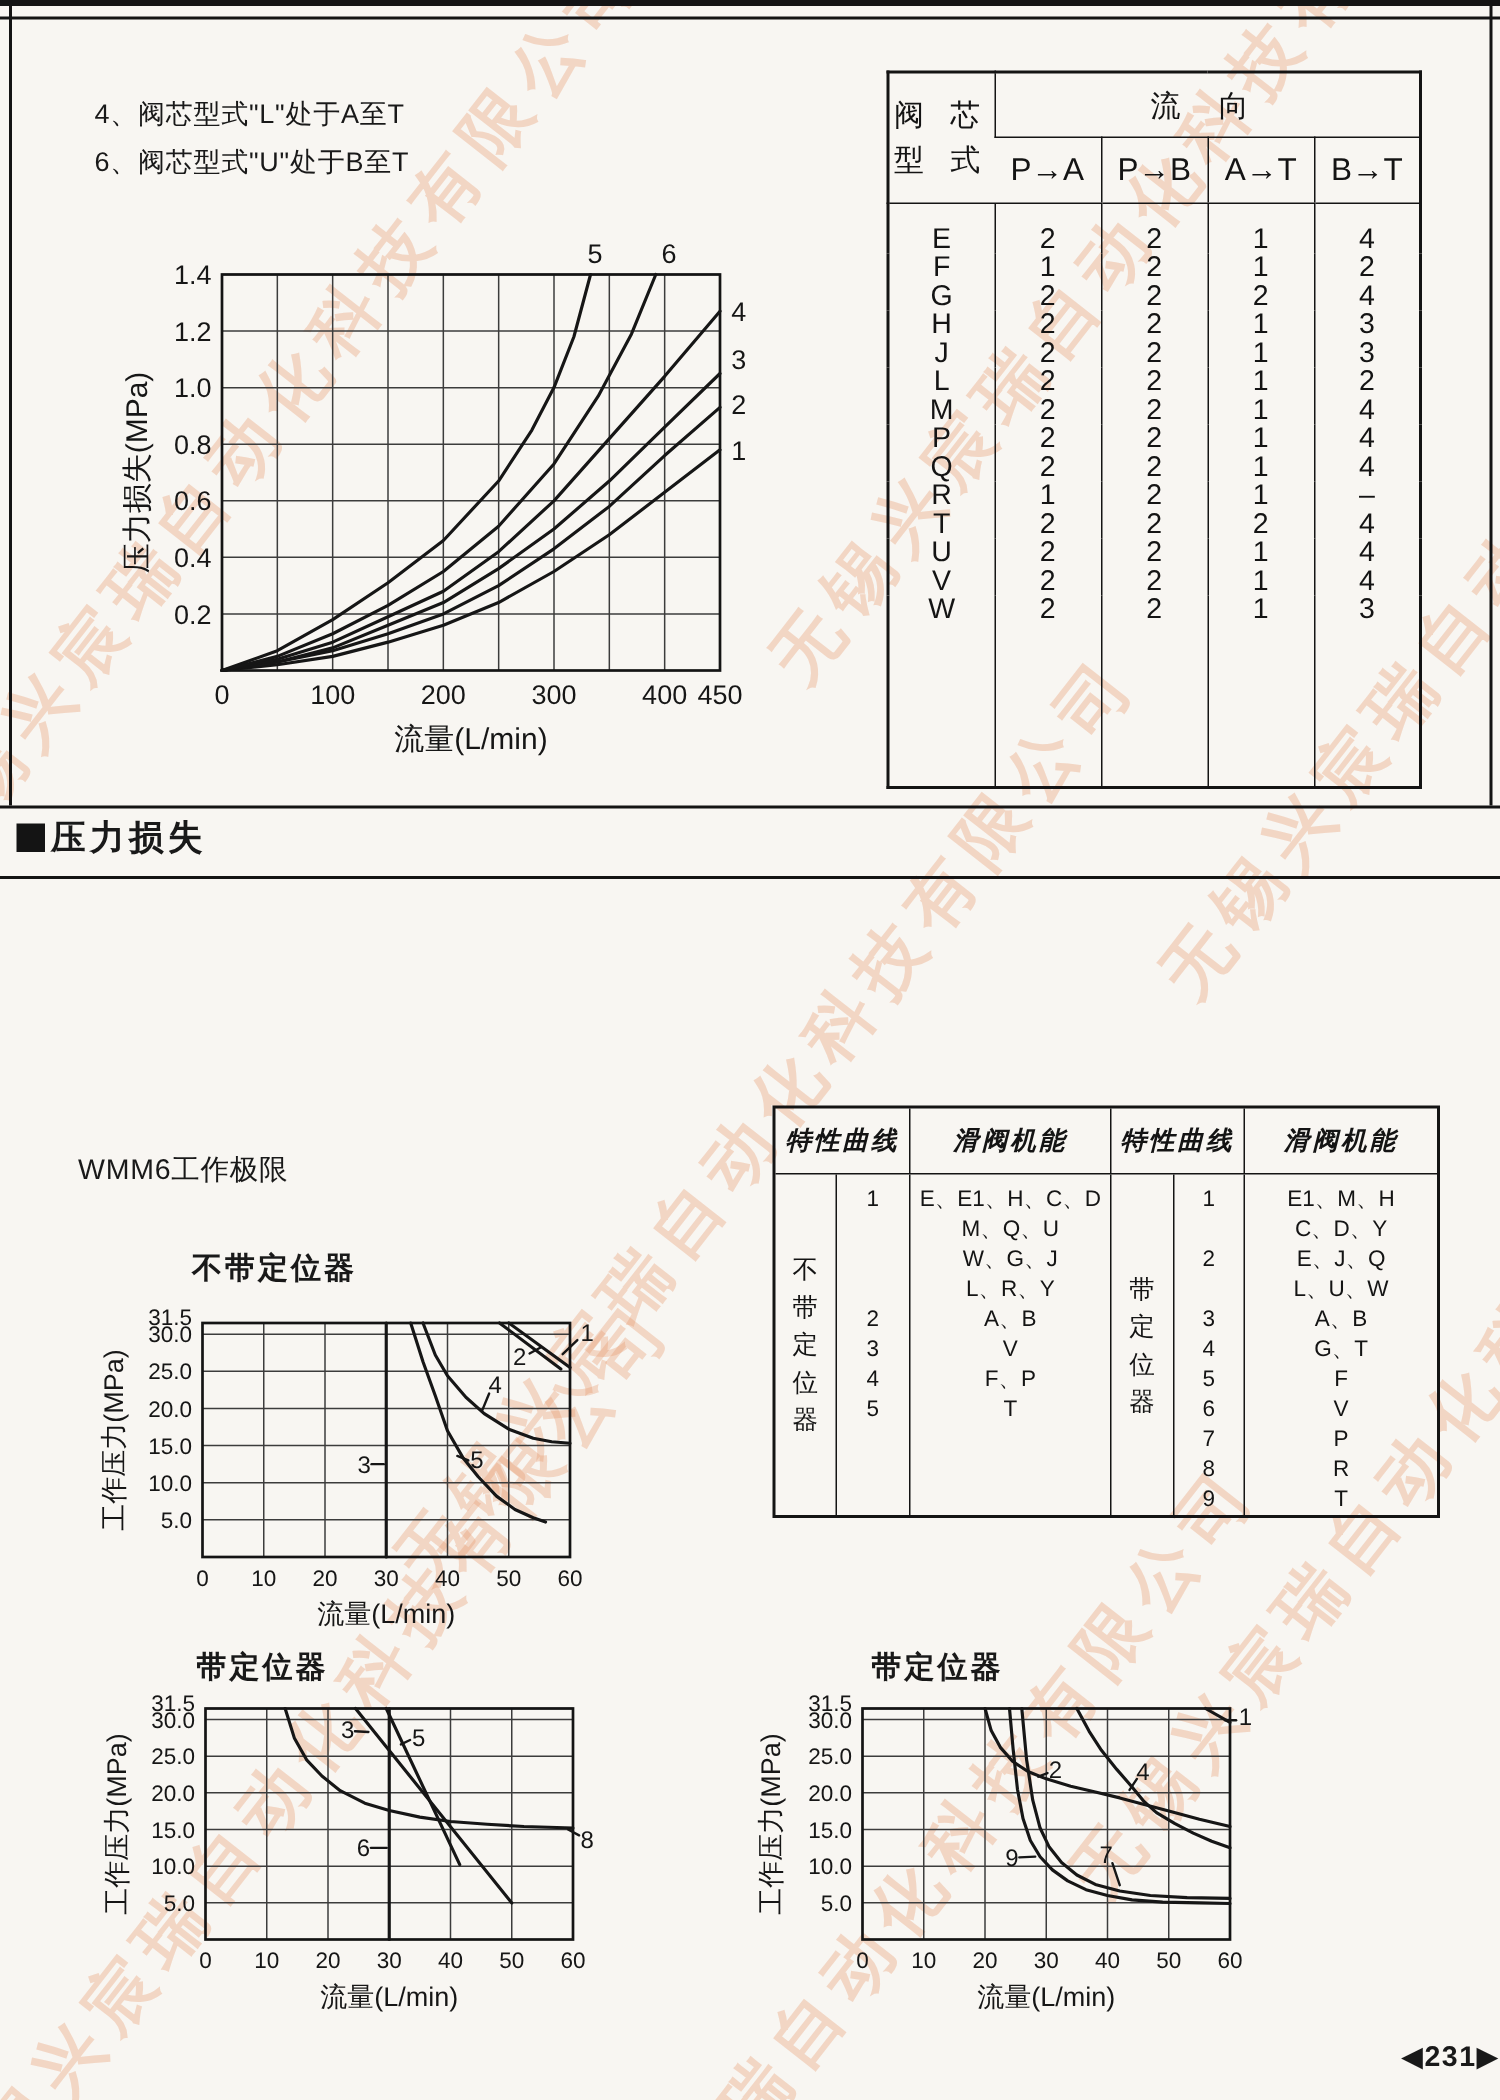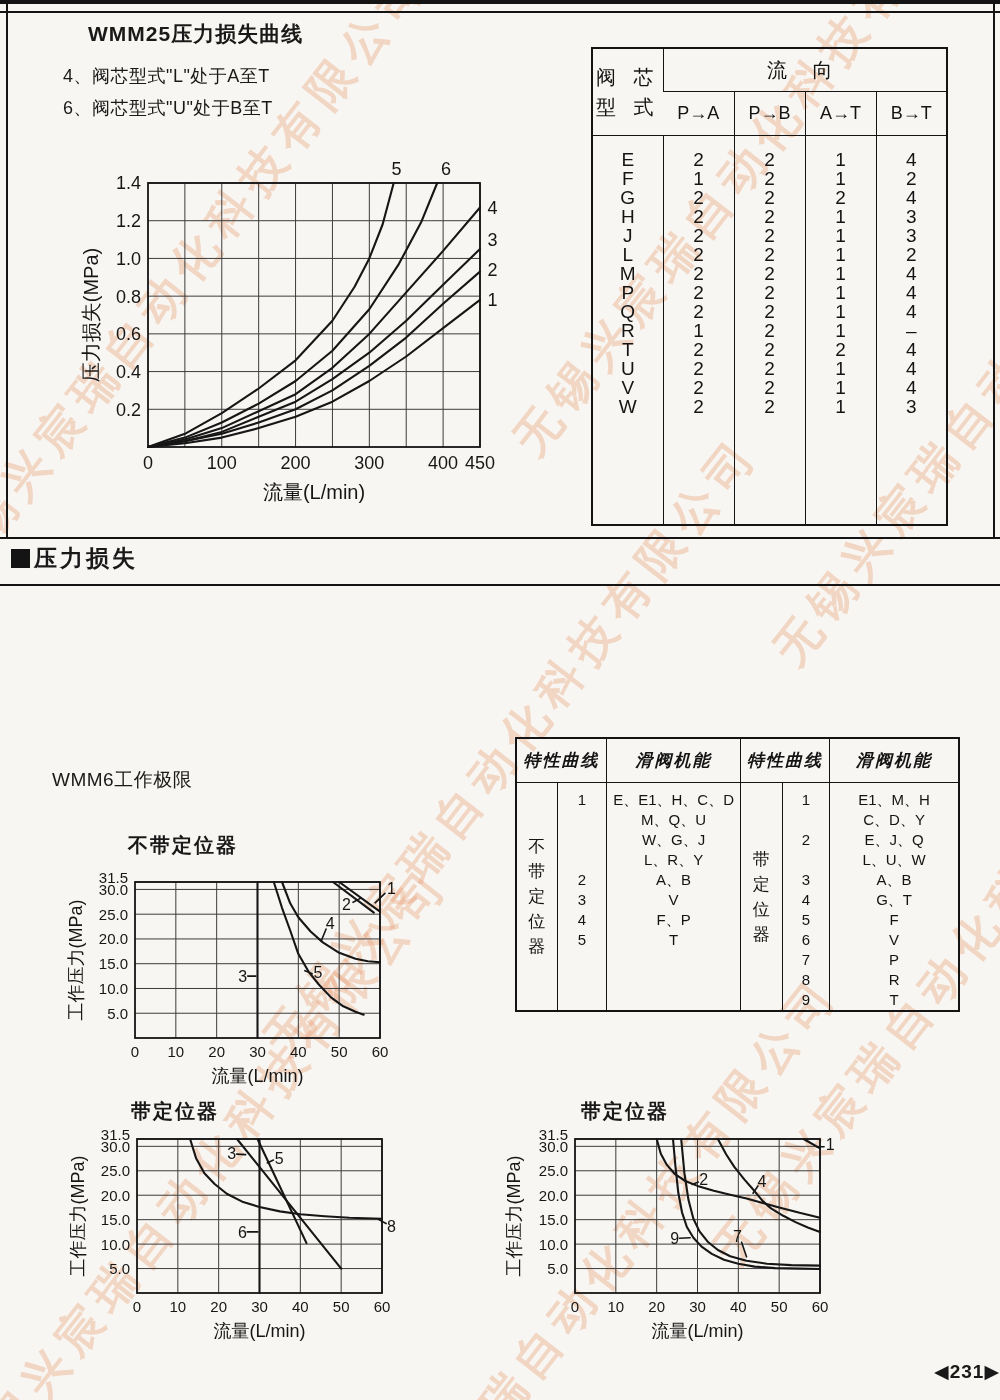--- a/index.html
+++ b/index.html
@@ -48,21 +48,21 @@
   }
   .flowtable th,.flowtable td{
     border-left:1.4px solid #141414;text-align:center;padding:0;
     font-weight:normal;color:#141414;
   }
   .flowtable{border:2px solid #141414;}
   .flowtable th:first-child,.flowtable td:first-child{border-left:none;}
   .flowtable thead th{border-bottom:1.4px solid #141414;}
   .flowtable .corner{font-size:20px;line-height:30px;letter-spacing:6px;}
   .flowtable .span-head{font-size:20px;letter-spacing:10px;height:42px;}
-  .flowtable .sub th{font-size:18px;height:43px;}
+  .flowtable .sub th{font-size:21px;height:43px;}
   .flowtable tbody td{font-size:19px;height:19px;line-height:19px;border-bottom:none;border-top:none;}
   .flowtable tbody tr.pad-top td{padding-top:14px;}
   .flowtable tbody tr.filler td{height:auto;}
 
   
   .ftable{
     position:absolute;left:515px;top:737px;width:445px;height:275px;
     border:2px solid #141414;box-sizing:border-box;
     display:flex;flex-direction:column;color:#141414;
   }
@@ -94,21 +94,20 @@
   <span class="wm" style="left:-60px;top:1460px;">无锡兴宸瑞自动化科技有限公司</span>
   <span class="wm" style="left:330px;top:1570px;">无锡兴宸瑞自动化科技有限公司</span>
 
   <div class="rule" style="left:0;top:0;width:1000px;height:4px;"></div>
   <div class="rule" style="left:0;top:11px;width:1000px;height:1.5px;"></div>
   <div class="rule" style="left:6px;top:4px;width:1.5px;height:533px;"></div>
   <div class="rule" style="left:993px;top:4px;width:1.5px;height:533px;"></div>
   <div class="rule" style="left:0;top:537px;width:1000px;height:2px;"></div>
   <div class="rule" style="left:0;top:584px;width:1000px;height:2px;"></div>
 
-  <div class="abs page-title">WMM25压力损失曲线</div>
   <div class="abs note" style="top:64px;">4、阀芯型式"L"处于A至T</div>
   <div class="abs note" style="top:96px;">6、阀芯型式"U"处于B至T</div>
 
   <div class="abs chart" style="left:60px;top:146px;">
       <svg width="472" height="372">
         <line x1="124.88888888888889" y1="37" x2="124.88888888888889" y2="301" class="grid"></line>
         <line x1="161.77777777777777" y1="37" x2="161.77777777777777" y2="301" class="grid"></line>
         <line x1="198.66666666666666" y1="37" x2="198.66666666666666" y2="301" class="grid"></line>
         <line x1="235.55555555555554" y1="37" x2="235.55555555555554" y2="301" class="grid"></line>
         <line x1="272.44444444444446" y1="37" x2="272.44444444444446" y2="301" class="grid"></line>

